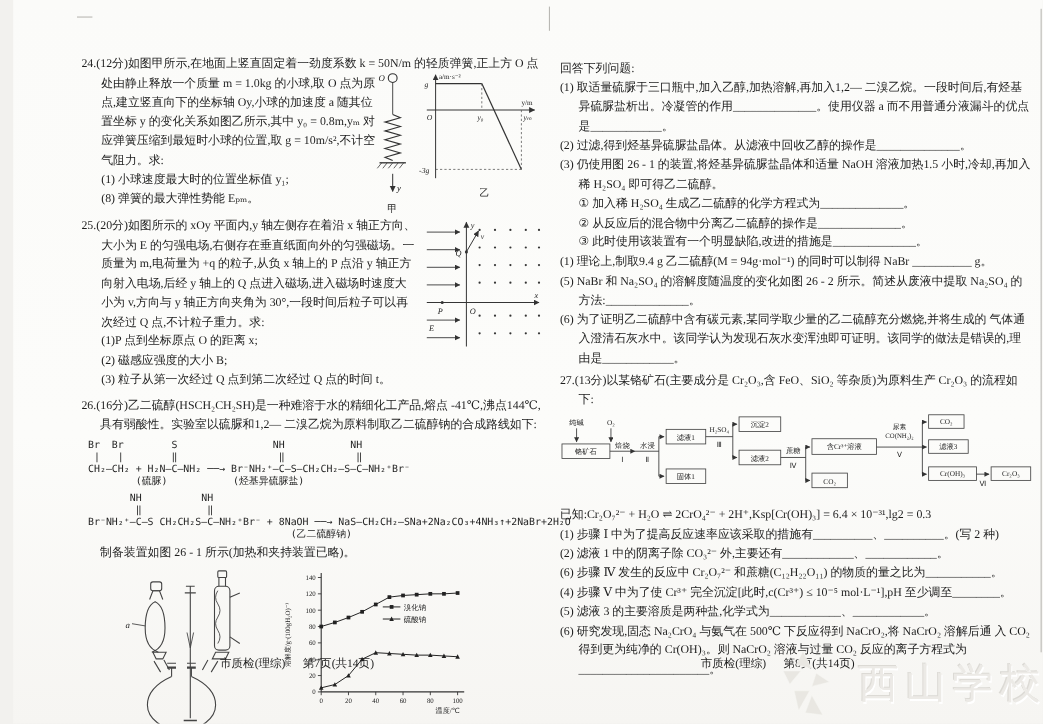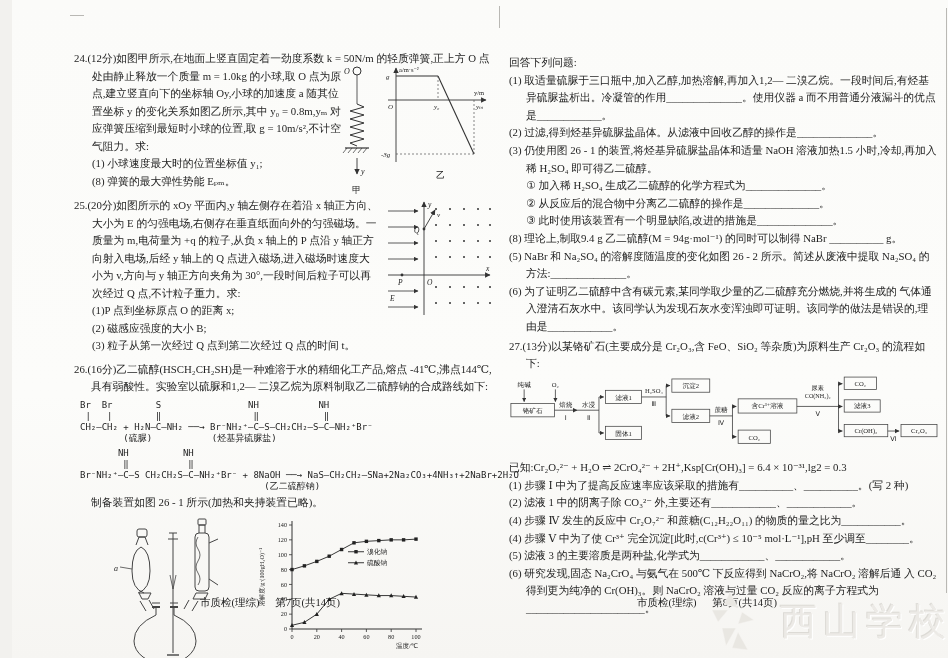--- a/index.html
+++ b/index.html
@@ -268,21 +268,21 @@
 
   
   <div class="page" style="left:497px;top:54px;width:428px;line-height:17.6px;">
     <div class="qline">回答下列问题:</div>
     <div class="qline hang">(1) 取适量硫脲于三口瓶中,加入乙醇,加热溶解,再加入1,2— 二溴乙烷。一段时间后,有烃基异硫脲盐析出。冷凝管的作用______________。使用仪器 a 而不用普通分液漏斗的优点是____________。</div>
     <div class="qline hang">(2) 过滤,得到烃基异硫脲盐晶体。从滤液中回收乙醇的操作是______________。</div>
     <div class="qline hang">(3) 仍使用图 26 - 1 的装置,将烃基异硫脲盐晶体和适量 NaOH 溶液加热1.5 小时,冷却,再加入稀 H₂SO₄ 即可得乙二硫醇。</div>
     <div class="qline subsub" style="margin-left:17px;">① 加入稀 H₂SO₄ 生成乙二硫醇的化学方程式为______________。</div>
     <div class="qline subsub" style="margin-left:17px;">② 从反应后的混合物中分离乙二硫醇的操作是______________。</div>
     <div class="qline subsub" style="margin-left:17px;">③ 此时使用该装置有一个明显缺陷,改进的措施是______________。</div>
-    <div class="qline hang">(8) 理论上,制取9.4 g 乙二硫醇(M = 94g·mol⁻¹) 的同时可以制得 NaBr __________ g。</div>
+    <div class="qline hang">(1) 理论上,制取9.4 g 乙二硫醇(M = 94g·mol⁻¹) 的同时可以制得 NaBr __________ g。</div>
     <div class="qline hang">(5) NaBr 和 Na₂SO₄ 的溶解度随温度的变化如图 26 - 2 所示。简述从废液中提取 Na₂SO₄ 的方法:______________。</div>
     <div class="qline hang">(6) 为了证明乙二硫醇中含有碳元素,某同学取少量的乙二硫醇充分燃烧,并将生成的 气体通入澄清石灰水中。该同学认为发现石灰水变浑浊即可证明。该同学的做法是错误的,理由是____________。</div>
 
     
     <div class="qline hang" style="margin-top:2px;">27.(13分)以某铬矿石(主要成分是 Cr₂O₃,含 FeO、SiO₂ 等杂质)为原料生产 Cr₂O₃ 的流程如下:</div>
 
     
     <svg width="428" height="76" viewBox="0 0 452 78" style="margin:3px 0 2px 0;">
       <g stroke="#333" stroke-width="0.8" fill="none">
         <line x1="16" y1="13" x2="16" y2="26" marker-end="url(#ah)"></line>
@@ -345,21 +345,21 @@
         <text x="373" y="33">滤液3</text>
         <text x="377" y="59">Cr(OH)₃</text>
         <text x="406" y="68">Ⅵ</text>
         <text x="433" y="59">Cr₂O₃</text>
       </g>
     </svg>
 
     <div class="qline">已知:Cr₂O₇²⁻ + H₂O ⇌ 2CrO₄²⁻ + 2H⁺,Ksp[Cr(OH)₃] = 6.4 × 10⁻³¹,lg2 = 0.3</div>
     <div class="qline hang">(1) 步骤 Ⅰ 中为了提高反应速率应该采取的措施有__________、__________。(写 2 种)</div>
     <div class="qline hang">(2) 滤液 1 中的阴离子除 CO₃²⁻ 外,主要还有____________、____________。</div>
-    <div class="qline hang">(4) 步骤 Ⅳ 发生的反应中 Cr₂O₇²⁻ 和蔗糖(C₁₂H₂₂O₁₁) 的物质的量之比为___________。</div>
+    <div class="qline hang">(6) 步骤 Ⅳ 发生的反应中 Cr₂O₇²⁻ 和蔗糖(C₁₂H₂₂O₁₁) 的物质的量之比为___________。</div>
     <div class="qline hang">(4) 步骤 Ⅴ 中为了使 Cr³⁺ 完全沉淀[此时,c(Cr³⁺) ≤ 10⁻⁵ mol·L⁻¹],pH 至少调至________。</div>
     <div class="qline hang">(5) 滤液 3 的主要溶质是两种盐,化学式为____________、____________。</div>
     <div class="qline hang">(6) 研究发现,固态 Na₂CrO₄ 与氨气在 500℃ 下反应得到 NaCrO₂,将 NaCrO₂ 溶解后通 入 CO₂ 得到更为纯净的 Cr(OH)₃。则 NaCrO₂ 溶液与过量 CO₂ 反应的离子方程式为______________________。</div>
   </div>
 
   <div class="footer" style="left:625px;top:596px;">市质检(理综)      第8页(共14页)</div>
 
   
   <div class="wm">
     <svg width="62" height="64" viewBox="0 0 62 64" style="margin-right:10px;">

